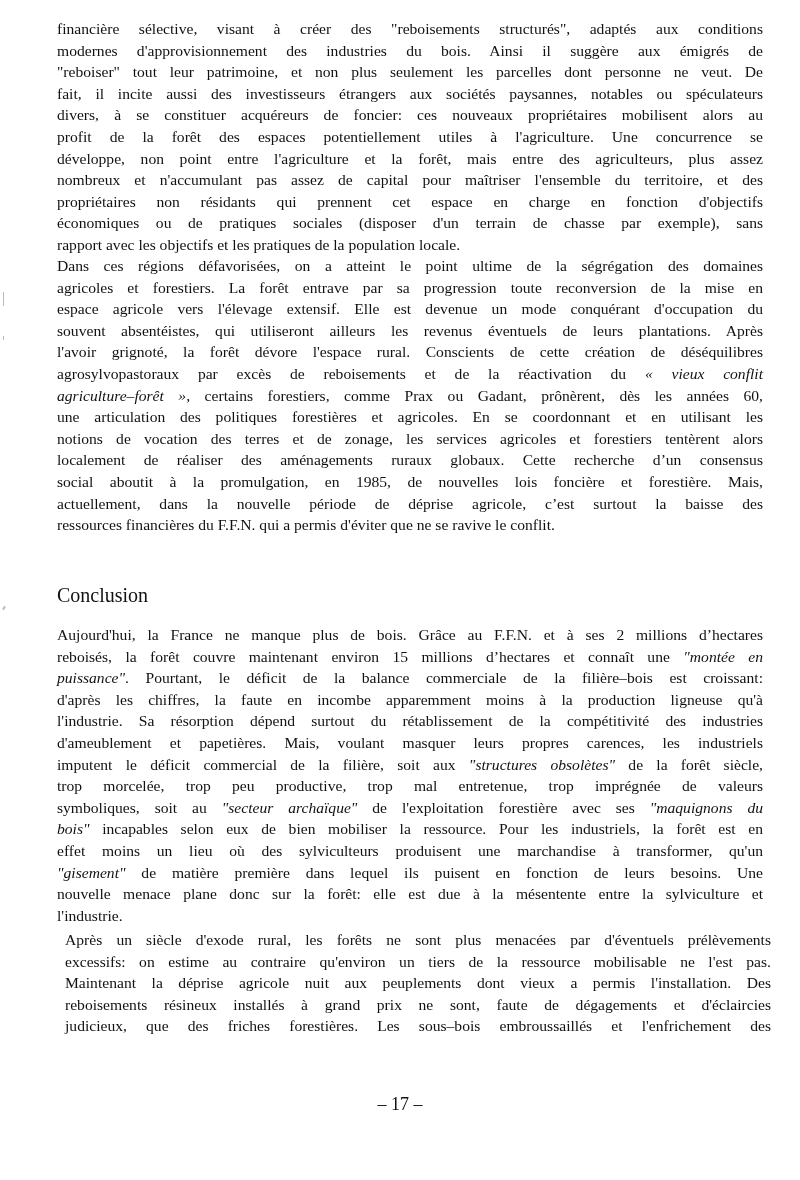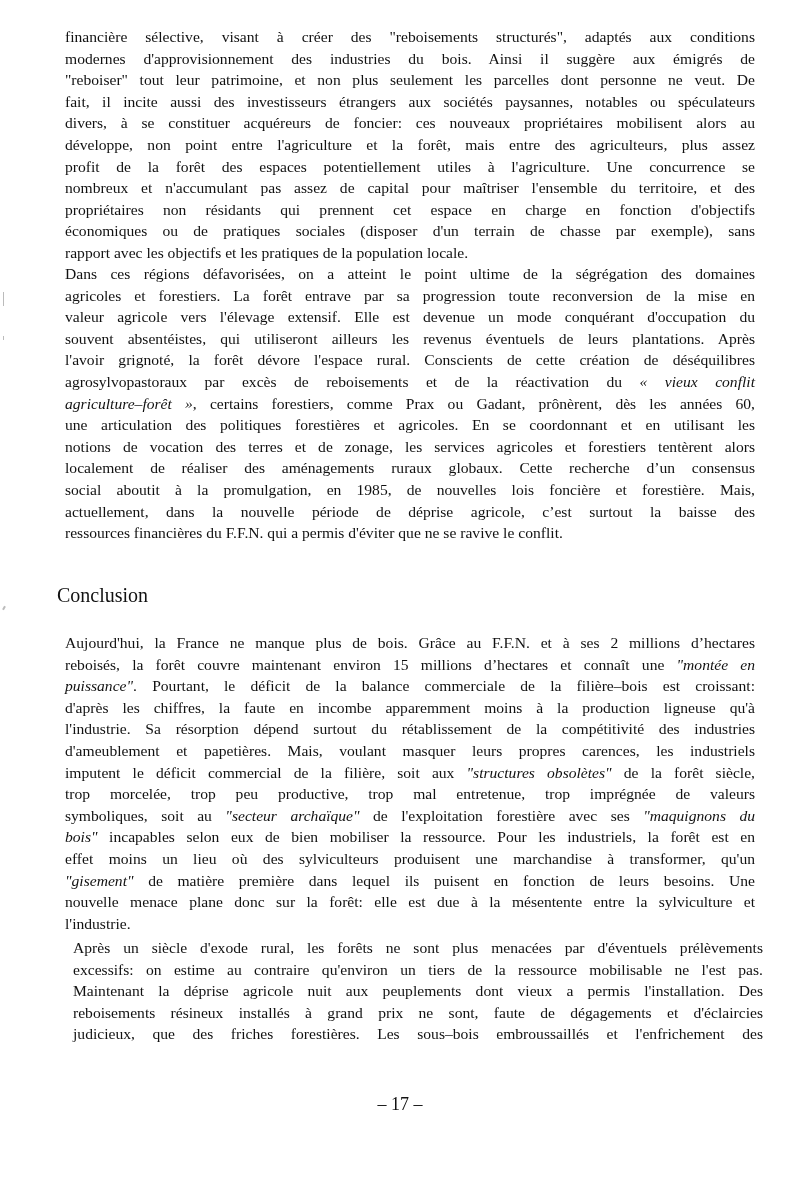--- a/index.html
+++ b/index.html
@@ -11,21 +11,21 @@
       width: 800px;
       height: 1180px;
       position: relative;
       overflow: hidden;
       font-family: "Liberation Serif", "DejaVu Serif", serif;
       color: #111111;
     }
     .para {
       font-size: 15.6px;
       line-height: 21.6px;
-      margin: 8px;
+      margin: 0;
     }
     .line {
       display: block;
       text-align: justify;
       text-align-last: justify;
       white-space: nowrap;
       height: 21.6px;
       overflow: visible;
     }
     .line.last {
@@ -61,34 +61,34 @@
 </head>
 <body>
 
 <div class="block1">
   <div class="para">
     <span class="line">financière sélective, visant à créer des "reboisements structurés", adaptés aux conditions</span>
     <span class="line">modernes d'approvisionnement des industries du bois. Ainsi il suggère aux émigrés de</span>
     <span class="line">"reboiser" tout leur patrimoine, et non plus seulement les parcelles dont personne ne veut. De</span>
     <span class="line">fait, il incite aussi des investisseurs étrangers aux sociétés paysannes, notables ou spéculateurs</span>
     <span class="line">divers, à se constituer acquéreurs de foncier: ces nouveaux propriétaires mobilisent alors au</span>
+    <span class="line">profit de la forêt des espaces potentiellement utiles à l'agriculture. Une concurrence se</span>
     <span class="line">développe, non point entre l'agriculture et la forêt, mais entre des agriculteurs, plus assez</span>
-    <span class="line">profit de la forêt des espaces potentiellement utiles à l'agriculture. Une concurrence se</span>
     <span class="line">nombreux et n'accumulant pas assez de capital pour maîtriser l'ensemble du territoire, et des</span>
     <span class="line">propriétaires non résidants qui prennent cet espace en charge en fonction d'objectifs</span>
     <span class="line">économiques ou de pratiques sociales (disposer d'un terrain de chasse par exemple), sans</span>
     <span class="line last">rapport avec les objectifs et les pratiques de la population locale.</span>
   </div>
 </div>
 
 <div class="block2">
   <div class="para">
     <span class="line">Dans ces régions défavorisées, on a atteint le point ultime de la ségrégation des domaines</span>
     <span class="line">agricoles et forestiers. La forêt entrave par sa progression toute reconversion de la mise en</span>
-    <span class="line">valeur agricole vers l'élevage extensif. Elle est devenue un mode conquérant d'occupation du</span>
+    <span class="line">espace agricole vers l'élevage extensif. Elle est devenue un mode conquérant d'occupation du</span>
     <span class="line">souvent absentéistes, qui utiliseront ailleurs les revenus éventuels de leurs plantations. Après</span>
     <span class="line">l'avoir grignoté, la forêt dévore l'espace rural. Conscients de cette création de déséquilibres</span>
     <span class="line"><span>agrosylvopastoraux par excès de reboisements et de la réactivation du </span><em>« vieux conflit</em></span>
     <span class="line"><em>agriculture–forêt »</em><span>, certains forestiers, comme Prax ou Gadant, prônèrent, dès les années 60,</span></span>
     <span class="line">une articulation des politiques forestières et agricoles. En se coordonnant et en utilisant les</span>
     <span class="line">notions de vocation des terres et de zonage, les services agricoles et forestiers tentèrent alors</span>
     <span class="line">localement de réaliser des aménagements ruraux globaux. Cette recherche d’un consensus</span>
     <span class="line">social aboutit à la promulgation, en 1985, de nouvelles lois foncière et forestière. Mais,</span>
     <span class="line">actuellement, dans la nouvelle période de déprise agricole, c’est surtout la baisse des</span>
     <span class="line last">ressources financières du F.F.N. qui a permis d'éviter que ne se ravive le conflit.</span>

